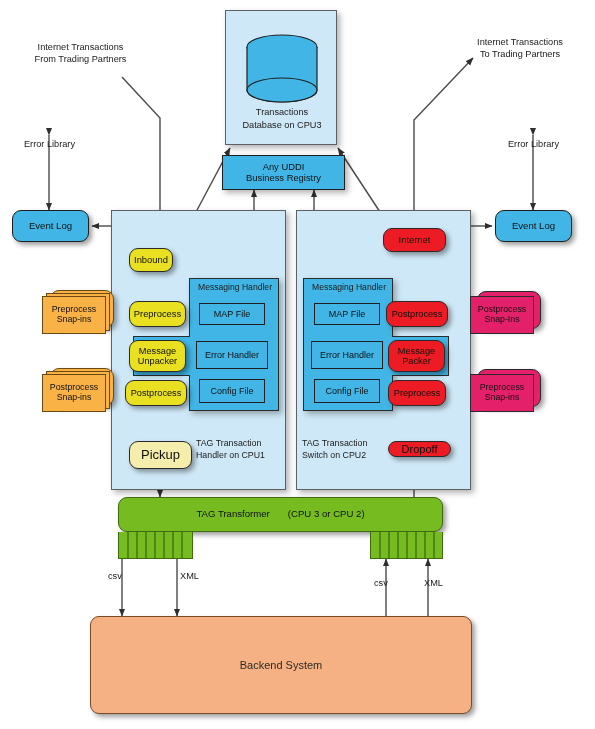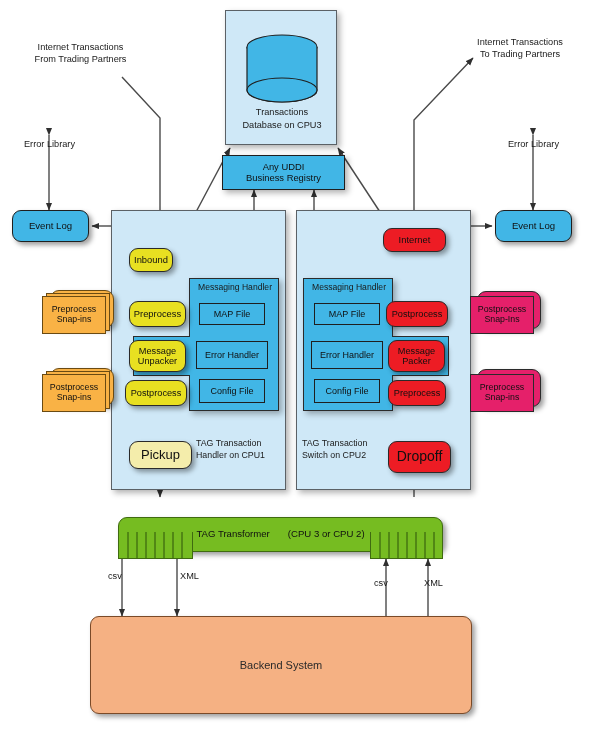--- a/index.html
+++ b/index.html
@@ -203,39 +203,39 @@
 
   <div class="abs box red shadow" style="left:386px;top:301px;width:62px;height:26px;font-size:9.2px;">Postprocess</div>
 
   <div class="abs box red shadow" style="left:388px;top:340px;width:57px;height:32px;flex-direction:column;font-size:9.2px;">
     <span>Message</span>
     <span>Packer</span>
   </div>
 
   <div class="abs box red shadow" style="left:388px;top:380px;width:58px;height:26px;font-size:9.2px;">Preprocess</div>
 
-  <div class="abs box red shadow" style="left:388px;top:441px;width:63px;height:32px;font-size:14px;">Dropoff</div>
+  <div class="abs box red shadow" style="left:388px;top:441px;width:63px;height:16px;font-size:11px;">Dropoff</div>
 
   <div class="stackwrap" style="left:470px;top:296px;width:62px;height:36px;">
     <div class="lay pink shadow" style="left:7px;top:-5px;"></div>
     <div class="lay box pink" style="left:0;top:0;flex-direction:column;font-size:8.8px;">
       <span>Postprocess</span>
       <span>Snap-Ins</span>
     </div>
   </div>
 
   <div class="stackwrap" style="left:470px;top:374px;width:62px;height:36px;">
     <div class="lay pink shadow" style="left:7px;top:-5px;"></div>
     <div class="lay box pink" style="left:0;top:0;flex-direction:column;font-size:8.8px;">
       <span>Preprocess</span>
       <span>Snap-ins</span>
     </div>
   </div>
 
-  <div class="abs box green shadow" style="left:118px;top:497px;width:325px;height:35px;font-size:9.6px;gap:18px;margin-top:20px;">
+  <div class="abs box green shadow" style="left:118px;top:497px;width:325px;height:35px;font-size:9.6px;gap:18px;">
     <span>TAG Transformer</span>
     <span>(CPU 3 or CPU 2)</span>
   </div>
 
   <div class="abs green" style="left:118px;top:532px;width:75px;height:27px;border-top:none;">
     <svg class="comb" style="position:absolute;left:0;top:0;width:75px;height:27px;">
       <line x1="9" y1="0" x2="9" y2="27"></line>
         <line x1="18" y1="0" x2="18" y2="27"></line>
       <line x1="27" y1="0" x2="27" y2="27"></line>
         <line x1="36" y1="0" x2="36" y2="27"></line>

